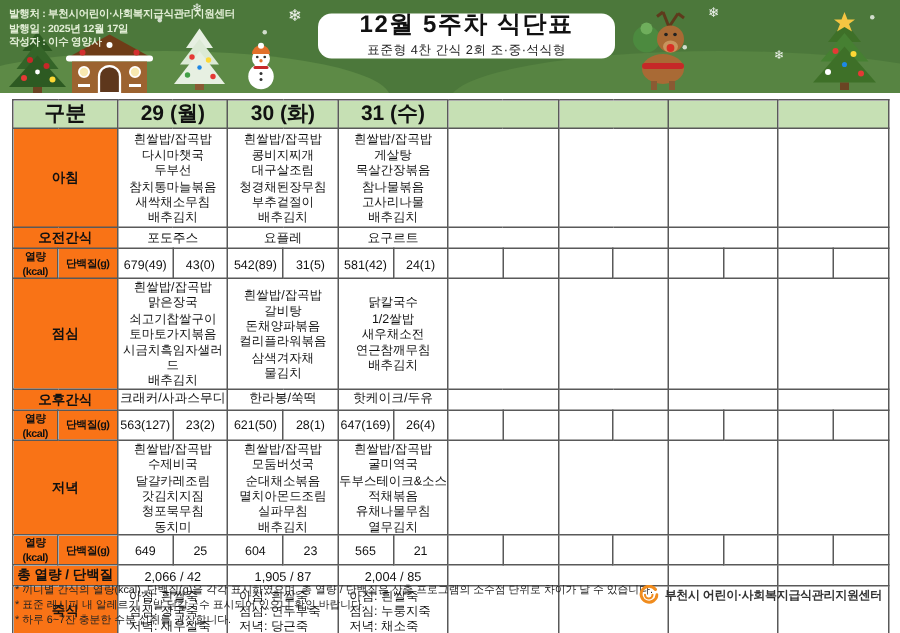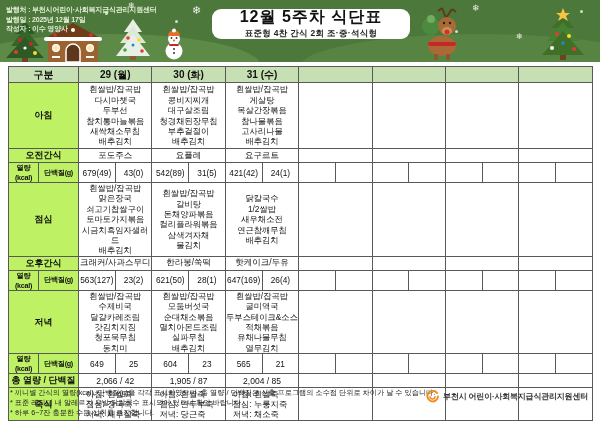--- a/index.html
+++ b/index.html
@@ -9,32 +9,32 @@
   
   .banner{position:absolute;left:0;top:0;width:600px;height:62px;background:#4c783b;overflow:hidden;}
   .hill{position:absolute;border-radius:50%;}
   .hill1{left:-40px;bottom:-34px;width:300px;height:62px;background:#5d8a46;}
   .hill2{right:-60px;bottom:-38px;width:360px;height:66px;background:#578442;}
   .pub{position:absolute;left:6px;top:5px;z-index:3;color:rgba(240,248,228,.92);
        font-size:7px;line-height:9.5px;font-weight:600;letter-spacing:-0.2px;}
   .titlebox{position:absolute;left:212px;top:9px;width:198px;height:30px;background:#fff;
             border-radius:9px;z-index:4;display:flex;flex-direction:column;align-items:center;justify-content:center;}
   .title{font-size:16px;font-weight:bold;color:#111;letter-spacing:1px;line-height:18px;}
-  .subtitle{font-size:8.5px;font-weight:bold;color:#222;letter-spacing:.3px;margin-top:2px;}
+  .subtitle{font-size:8.5px;font-weight:normal;color:#222;letter-spacing:.3px;margin-top:2px;}
   .deco{position:absolute;z-index:2;}
   .flake{position:absolute;color:rgba(255,255,255,.9);z-index:2;}
   .snowdot{position:absolute;width:3px;height:3px;border-radius:50%;background:rgba(255,255,255,.75);z-index:1;}
 
   
   table.menu-table{position:absolute;left:8px;top:66px;width:585px;border-collapse:collapse;
         table-layout:fixed;}
   .menu-table th,.menu-table td{border:1px solid #595959;padding:0;text-align:center;
         vertical-align:middle;overflow:hidden;color:#111;}
-  .menu-table th{background:#bef264;font-weight:bold;font-size:9px;}
-  tr.hdr th{background:#c6e0b4;font-size:10px;}
+  .menu-table th{background:#f97316;font-weight:bold;font-size:9px;}
+  tr.hdr th{background:#c6e0b4;font-size:14px;}
   td.menu{font-size:8.3px;line-height:10.4px;white-space:pre-line;}
   td.snk{font-size:8.5px;}
   td.num{font-size:8.3px;}
   th.kl{font-size:7.2px;letter-spacing:-0.3px;}
   td.tot{font-size:8.5px;}
   td.por{font-size:8.3px;line-height:10.4px;white-space:pre-line;text-align:left;padding-left:7px;}
   tr.h-hdr{height:16px;} tr.h-bf{height:66px;} tr.h-snk{height:14px;} tr.h-kcal{height:13px;}
   tr.h-lu{height:62px;} tr.h-di{height:60px;} tr.h-tot{height:14px;} tr.h-por{height:33px;}
 
   
@@ -220,21 +220,21 @@
       <td colspan="2" class="snk"></td>
     </tr>
 
     <tr class="h-kcal">
       <th class="kl">열량(kcal)</th>
       <th class="kl">단백질(g)</th>
       <td class="num">679(49)</td>
       <td class="num">43(0)</td>
       <td class="num">542(89)</td>
       <td class="num">31(5)</td>
-      <td class="num">421(42)</td>
+      <td class="num">581(42)</td>
       <td class="num">24(1)</td>
       <td class="num"></td>
           <td class="num"></td>
       <td class="num"></td>
           <td class="num"></td>
       <td class="num"></td>
           <td class="num"></td>
       <td class="num"></td>
           <td class="num"></td>
     </tr>

